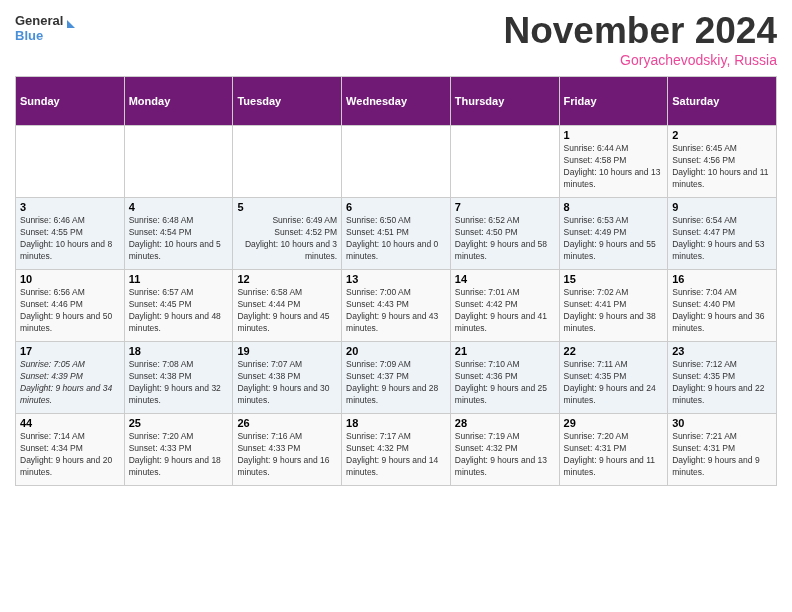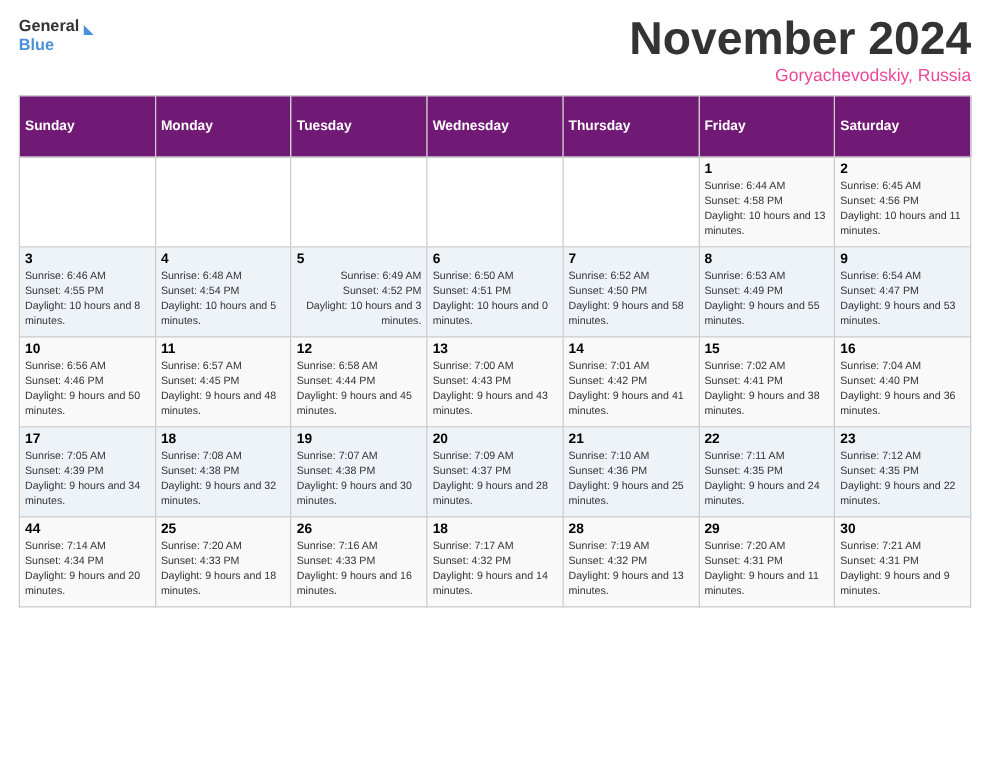--- a/index.html
+++ b/index.html
@@ -214,21 +214,21 @@
           <td>
             <span class="day-number">16</span>
             <div class="day-info" style="white-space: pre-line;">Sunrise: 7:04 AM
 Sunset: 4:40 PM
 Daylight: 9 hours and 36 minutes.</div>
           </td>
         </tr>
         <tr>
           <td>
             <span class="day-number">17</span>
-            <div class="day-info" style="white-space: pre-line;">Sunrise: 7:05 AM
+            <div class="day-info" style="white-space: pre-line; font-style: italic;">Sunrise: 7:05 AM
 Sunset: 4:39 PM
 Daylight: 9 hours and 34 minutes.</div>
           </td>
           <td>
             <span class="day-number">18</span>
             <div class="day-info" style="white-space: pre-line;">Sunrise: 7:08 AM
 Sunset: 4:38 PM
 Daylight: 9 hours and 32 minutes.</div>
           </td>
           <td>

